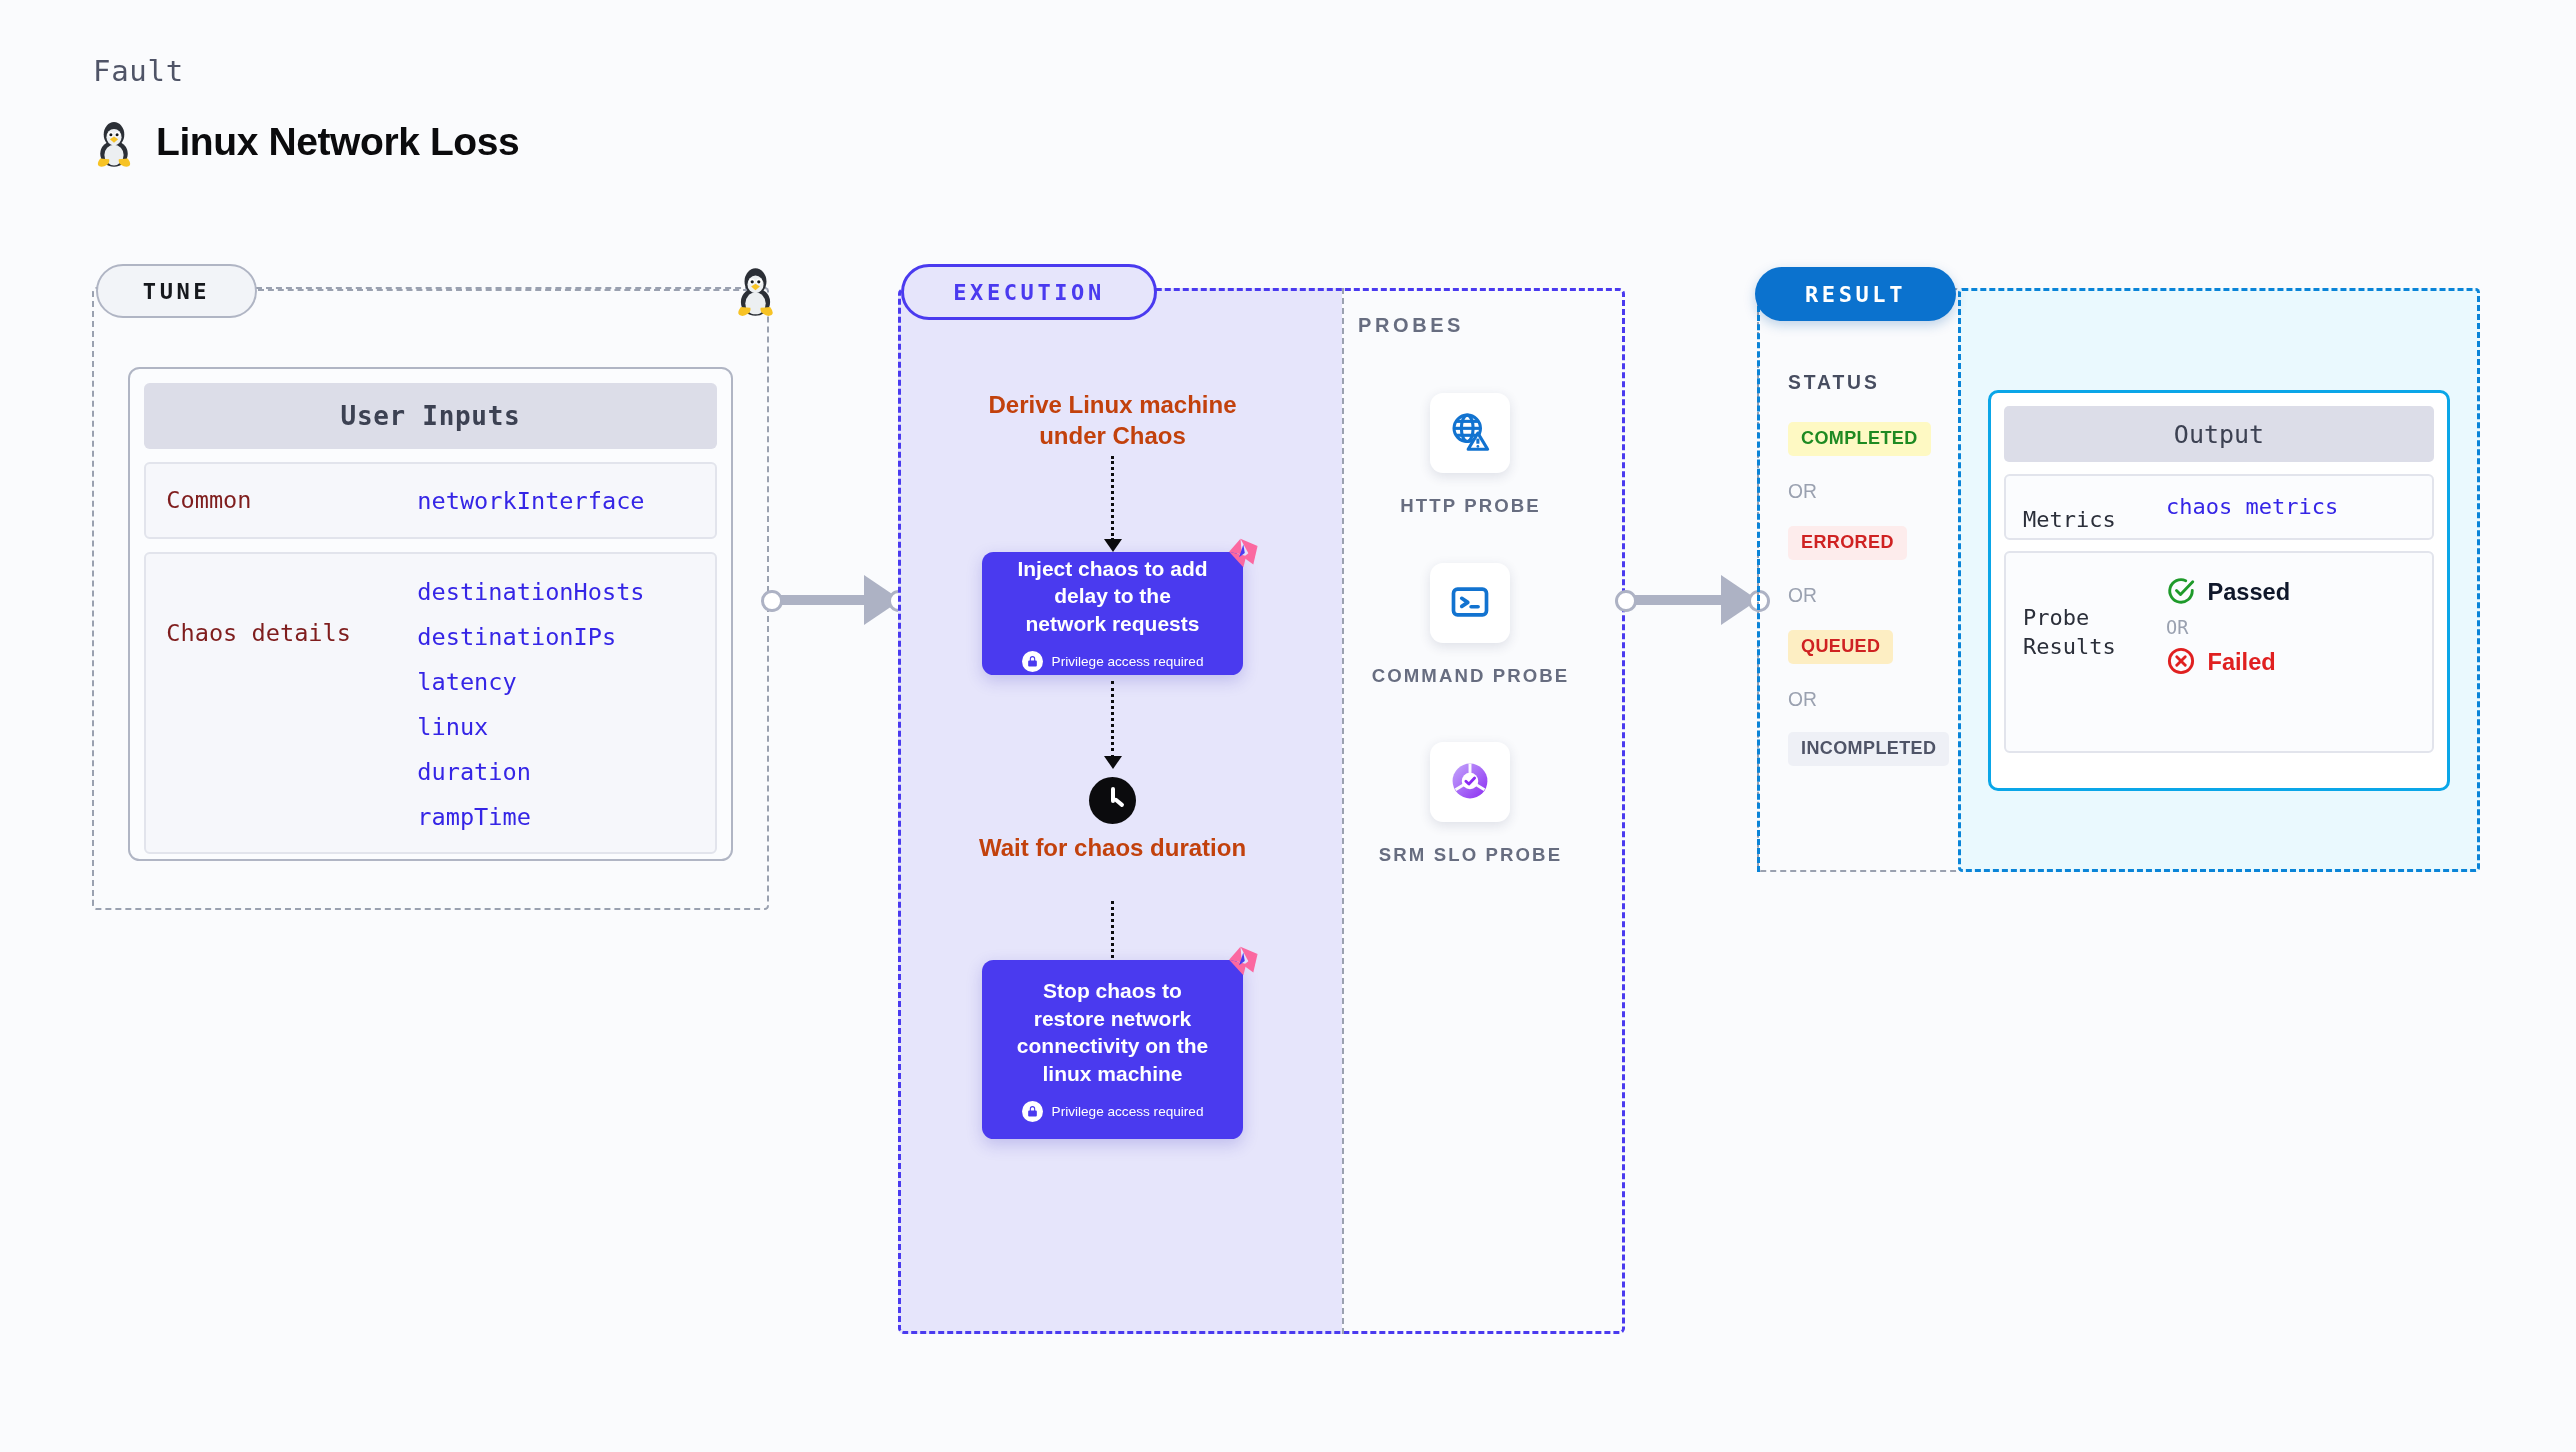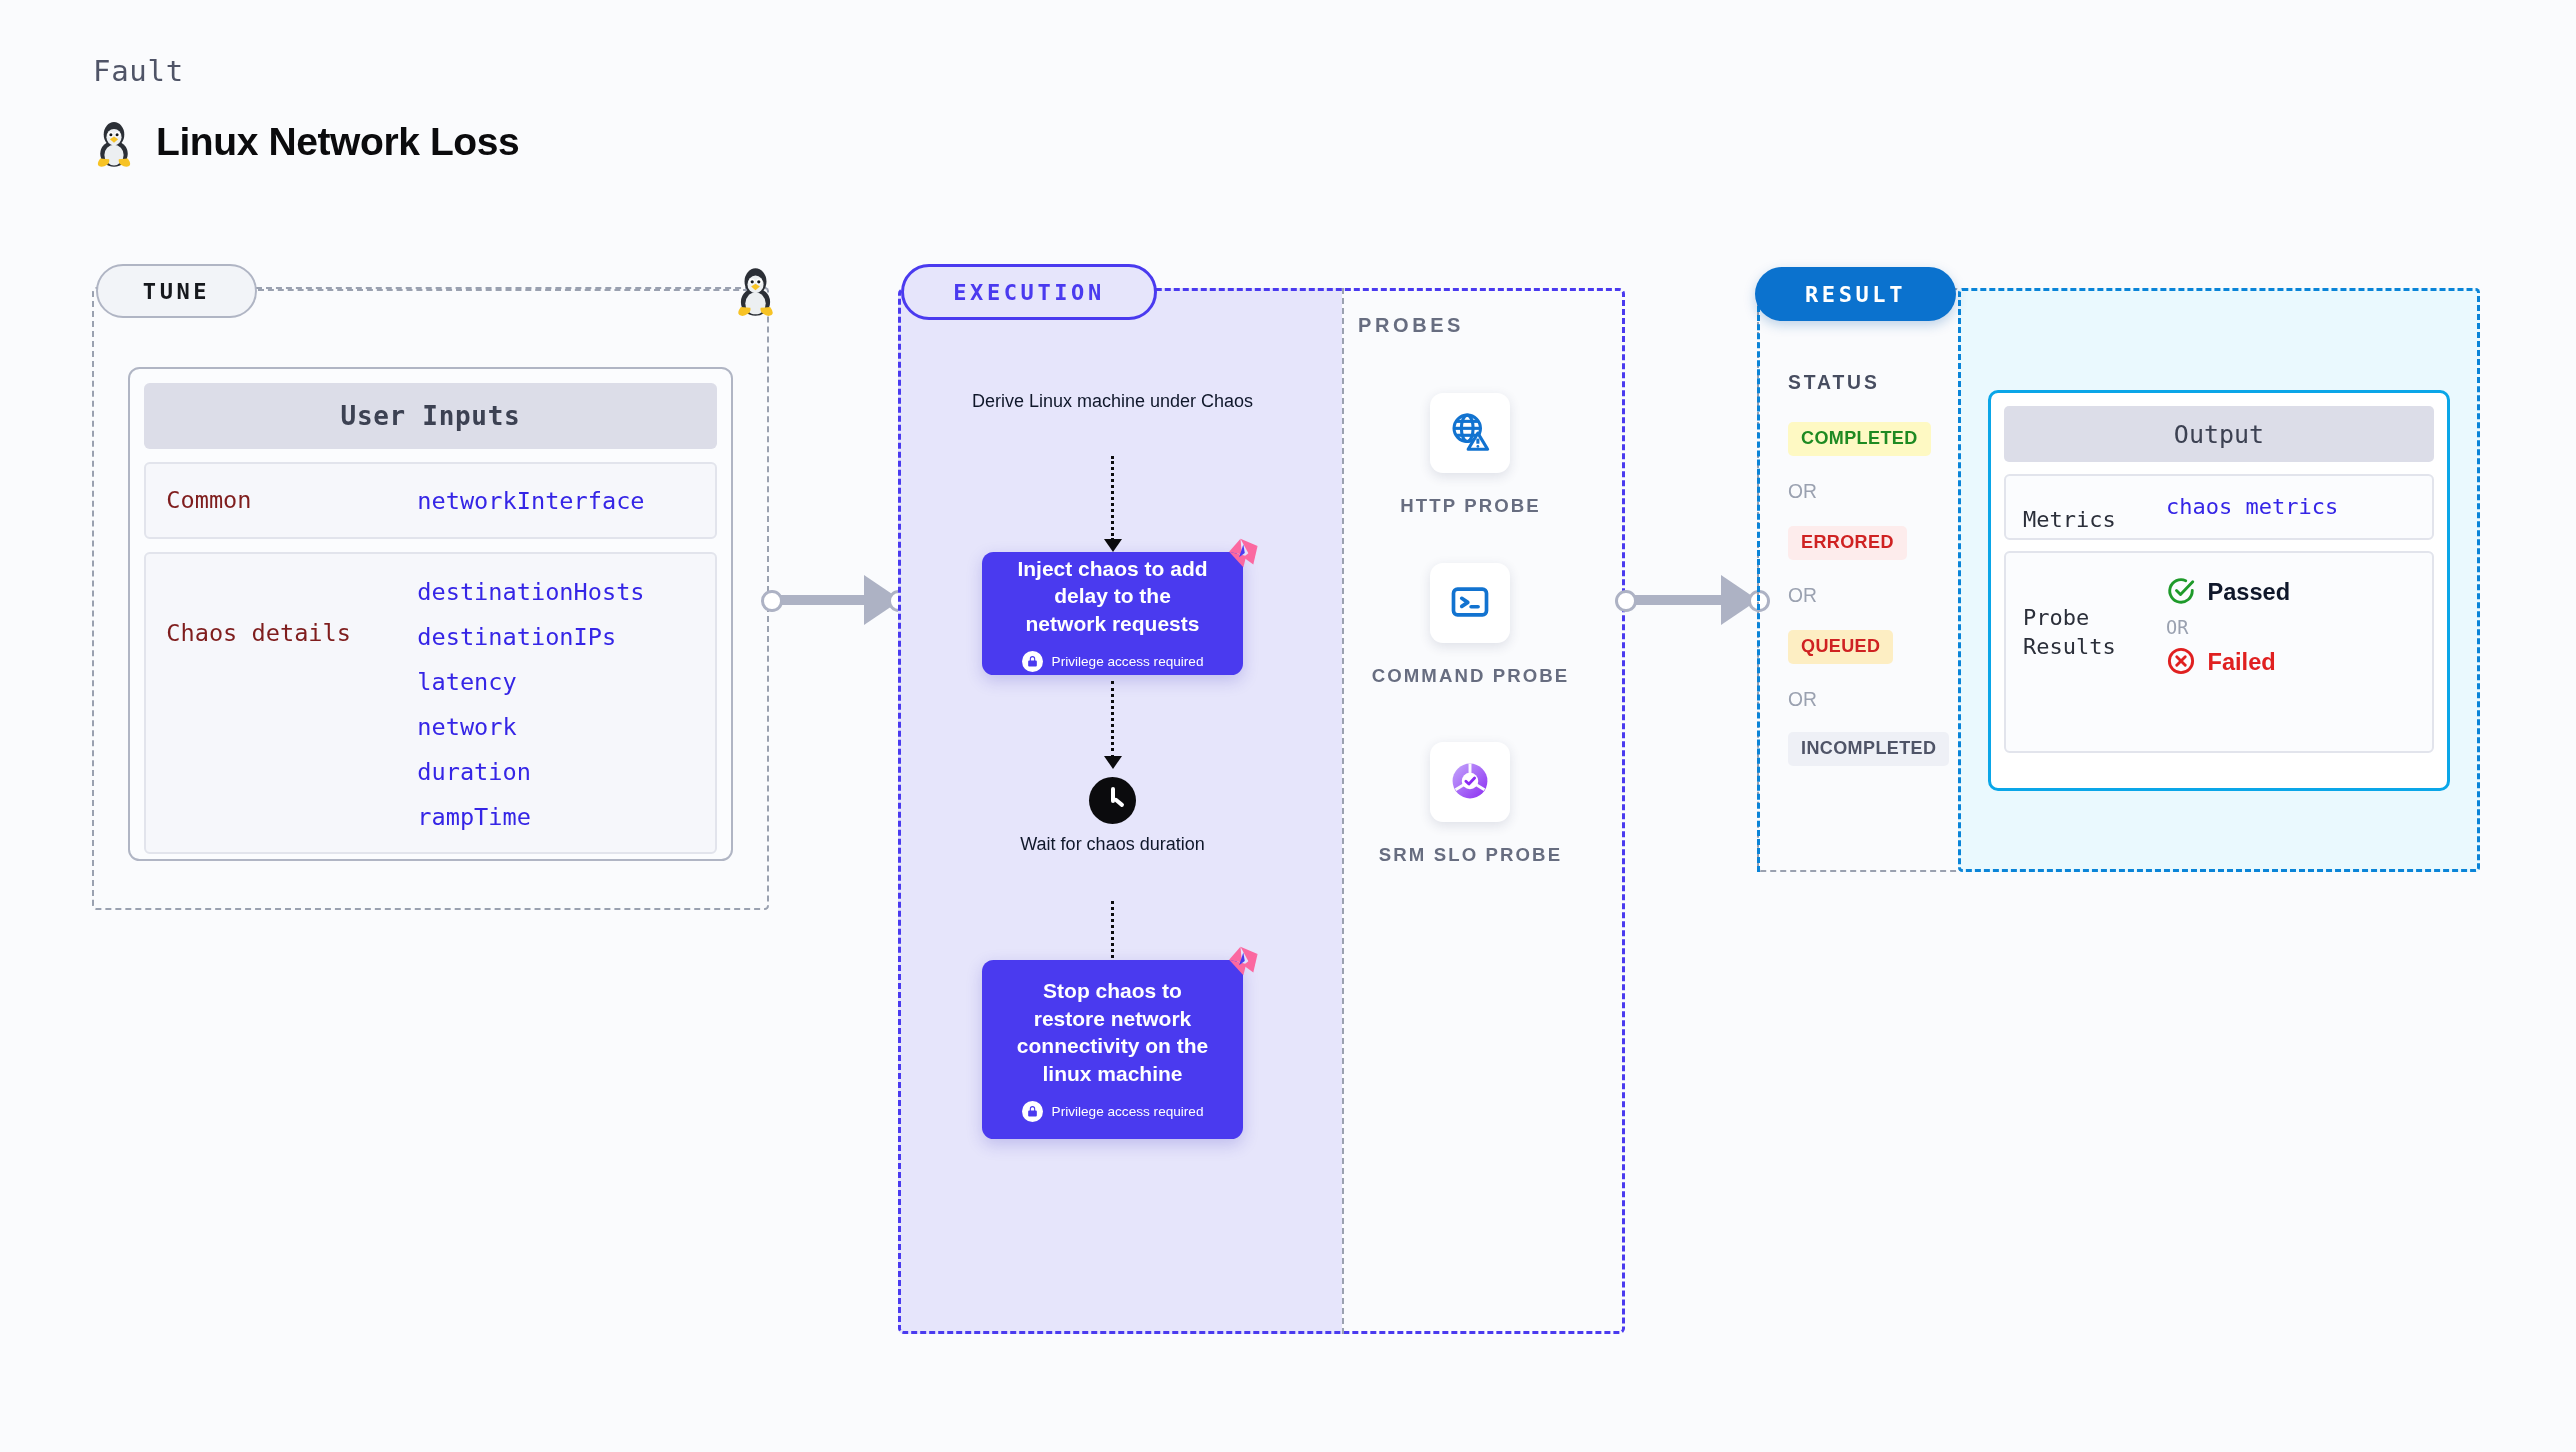--- a/index.html
+++ b/index.html
@@ -115,21 +115,21 @@
     font-size: 22px;
   }
   .probes-title {
     position: absolute; left: 1358px; top: 314px;
     font-size: 20px; font-weight: 700; color: #676d80;
     letter-spacing: 3.6px;
   }
 
   .exec-step-label {
     position: absolute; text-align: center;
-    font-size: 18px; font-weight: 400; color: #0f172a;
+    font-size: 24px; font-weight: 700; color: #c2410c;
     line-height: 1.28; width: 301px;
   }
   .dotted-arrow {
     position: absolute; width: 0;
     border-left: 3.6px dotted #0b0b0d;
   }
   .arrowhead-down {
     position: absolute;
     width: 0; height: 0;
     border-left: 9.3px solid transparent;
@@ -321,21 +321,21 @@
         <div class="row-val">networkInterface</div>
       </div>
     </div>
 
     <div class="card-row" style="height:302px; align-items:flex-start; padding-top:24px;">
       <div class="row-key" style="margin-top:40px;">Chaos details</div>
       <div class="row-vals">
         <div class="row-val">destinationHosts</div>
         <div class="row-val">destinationIPs</div>
         <div class="row-val">latency</div>
-        <div class="row-val">network</div>
+        <div class="row-val">linux</div>
         <div class="row-val">duration</div>
         <div class="row-val">rampTime</div>
       </div>
     </div>
   </div>
 
   <div class="conn" style="left:774px; top:575px; width:128px;">
     <div class="stem" style="width:90px;"></div>
       <div class="head"></div>
   </div>

